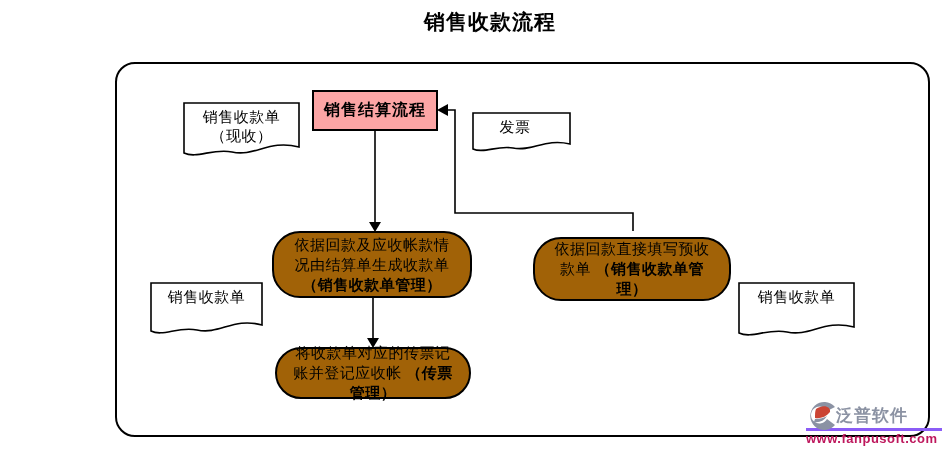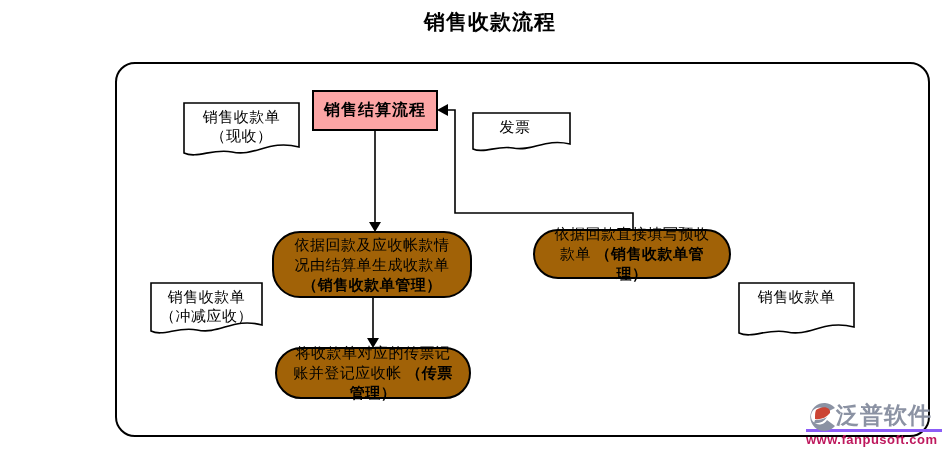--- a/index.html
+++ b/index.html
@@ -27,37 +27,37 @@
     display:flex; align-items:center; justify-content:center;
     font-size:16px; font-weight:bold; letter-spacing:1px;
   }
   .stadium {
     position:absolute; border:2px solid #000; border-radius:28px; background:#a16207;
     display:flex; align-items:center; justify-content:center; text-align:center;
   }
   .stadium .st-text { width:160px; font-size:15px; line-height:20px; letter-spacing:0.5px; }
   .stadium .b, .b { font-weight:bold; }
   .st-generate { left:272px; top:231px; width:200px; height:67px; }
-  .st-advance  { left:533px; top:229px; width:198px; height:50px; }
+  .st-advance  { left:533px; top:237px; width:198px; height:64px; }
   .st-voucher  { left:275px; top:347px; width:196px; height:52px; }
   .doc { position:absolute; }
   .doc svg { position:absolute; left:0; top:0; }
   .doc .doc-text {
     position:relative; width:100%; text-align:center; font-size:15px; line-height:19px;
     padding-top:5px; letter-spacing:0.5px;
   }
   .doc-cash    { left:183px; top:102px; width:117px; height:58px; }
   .doc-invoice { left:472px; top:112px; width:86px;  height:44px; }
   .doc-offset  { left:150px; top:282px; width:113px; height:56px; }
   .doc-advance { left:738px; top:282px; width:117px; height:58px; }
   .connectors { position:absolute; left:0; top:0; width:942px; height:450px; pointer-events:none; }
   .watermark { position:absolute; left:806px; top:400px; width:136px; height:46px; }
   .wm-row { display:flex; align-items:center; }
   .wm-logo { width:30px; height:30px; flex:0 0 30px; }
-  .wm-brand { font-size:23px; font-weight:bold; color:#8b92a3; letter-spacing:1px; white-space:nowrap; }
+  .wm-brand { font-size:17px; font-weight:bold; color:#8b92a3; letter-spacing:1px; white-space:nowrap; }
   .wm-url {
     font-size:13px; font-weight:bold; color:#be185d; letter-spacing:0.5px;
     border-top:3px solid #8b5cf6; margin-top:-2px; white-space:nowrap;
   }
 </style>
 </head>
 <body>
 
 <div class="canvas">
 
@@ -99,21 +99,20 @@
     </svg>
     <div class="doc-text">发票</div>
   </div>
 
   <div class="doc doc-offset">
     <svg width="113" height="56" viewBox="0 0 113 56">
       <path d="M1,1 L112,1 L112,43 C 83,35 70,53 47,48 C 28,44 13,55 1,49 Z" fill="#fff" stroke="#000" stroke-width="1.6"></path>
     </svg>
     <div class="doc-text">
       <div>销售收款单</div>
-      <div>（冲减应收）</div>
     </div>
   </div>
 
   <div class="doc doc-advance">
     <svg width="117" height="58" viewBox="0 0 117 58">
       <path d="M1,1 L116,1 L116,45 C 86,37 72,55 49,50 C 30,46 14,57 1,51 Z" fill="#fff" stroke="#000" stroke-width="1.6"></path>
     </svg>
     <div class="doc-text">
       <div>销售收款单</div>
     </div>

